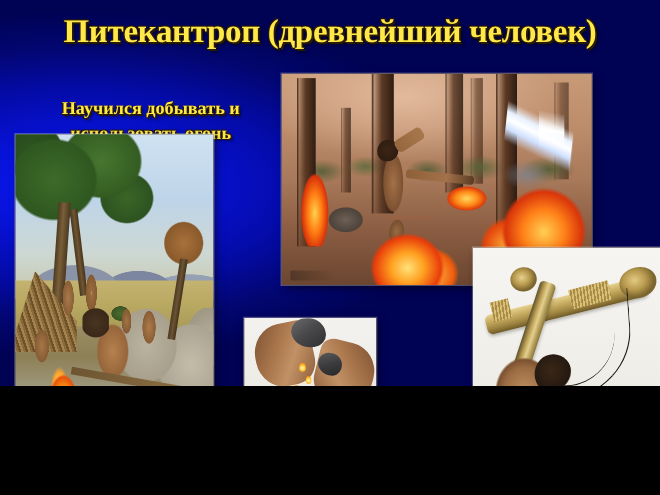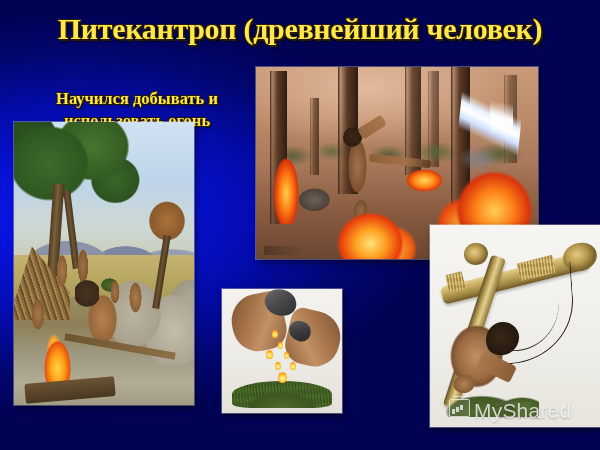--- a/index.html
+++ b/index.html
@@ -4,21 +4,21 @@
 <title>Питекантроп</title>
 <style>
   html, body {
     margin: 0;
     padding: 0;
     background: #000;
   }
   #slide {
     position: relative;
     width: 600px;
-    height: 450px;
+    height: 351px;
     overflow: hidden;
     font-family: "Liberation Serif", "DejaVu Serif", serif;
     background:
       radial-gradient(ellipse 60% 45% at 12% 48%, #0a18f4 0%, #0712d6 28%, #040ba8 55%, #02066f 80%, #000254 100%),
       linear-gradient(180deg, #00006a 0%, #0108a4 35%, #0009b6 55%, #000576 82%, #00024a 100%);
   }
 
   
   .title {
     position: absolute;

